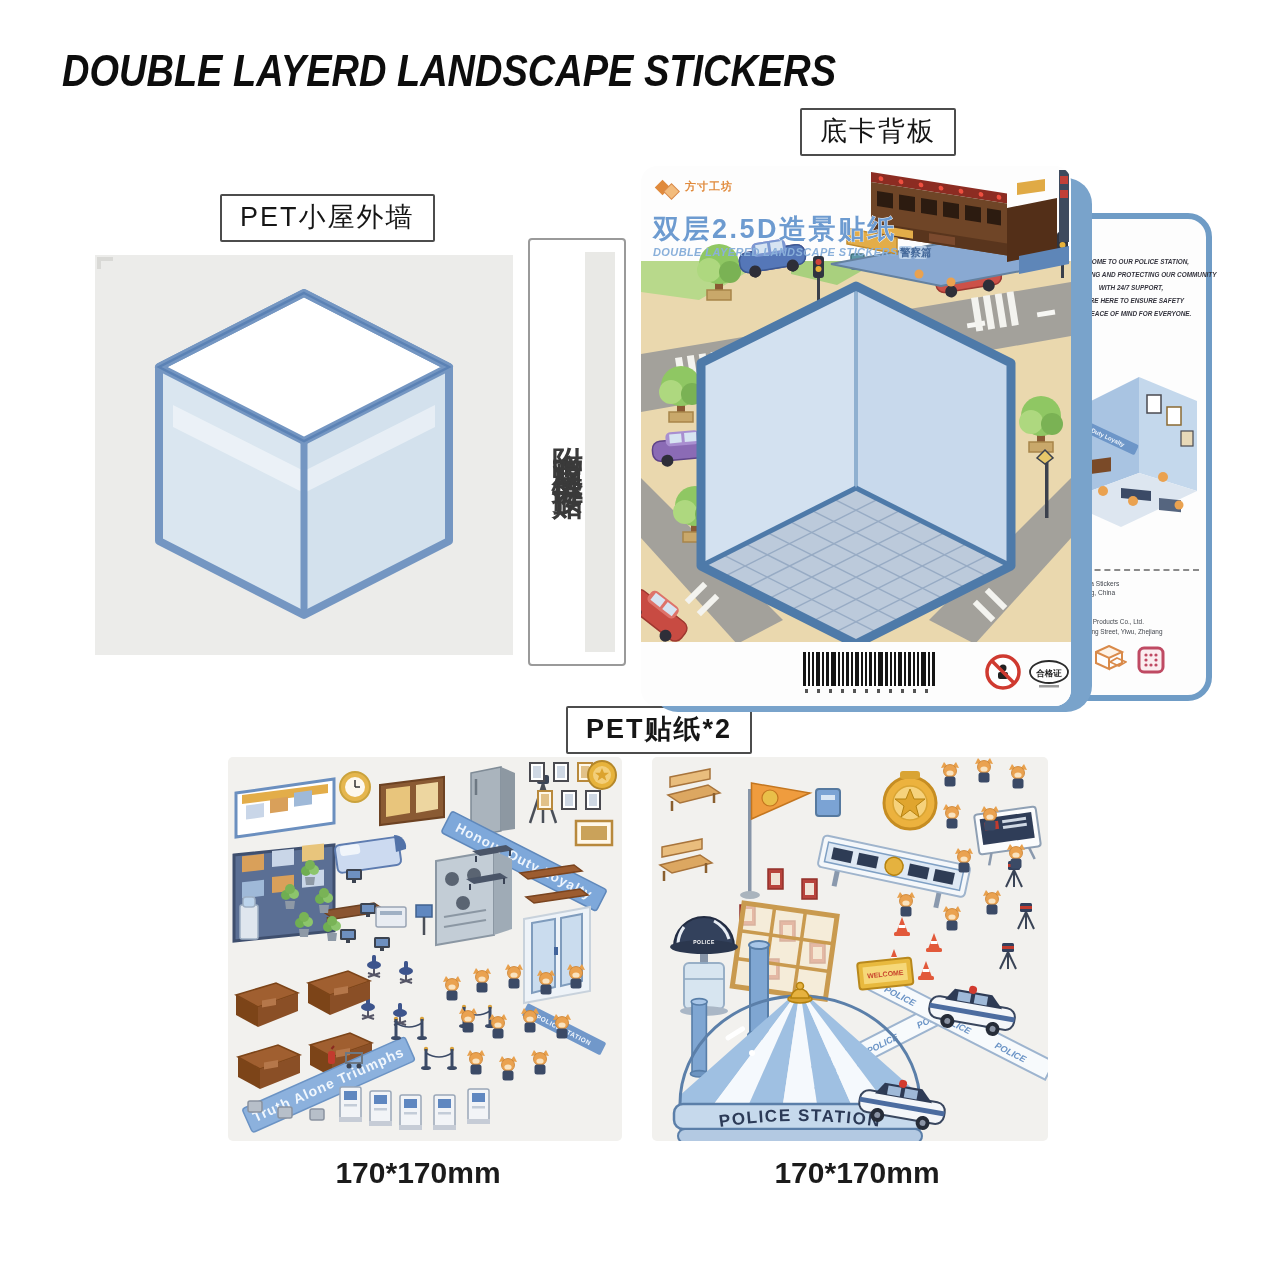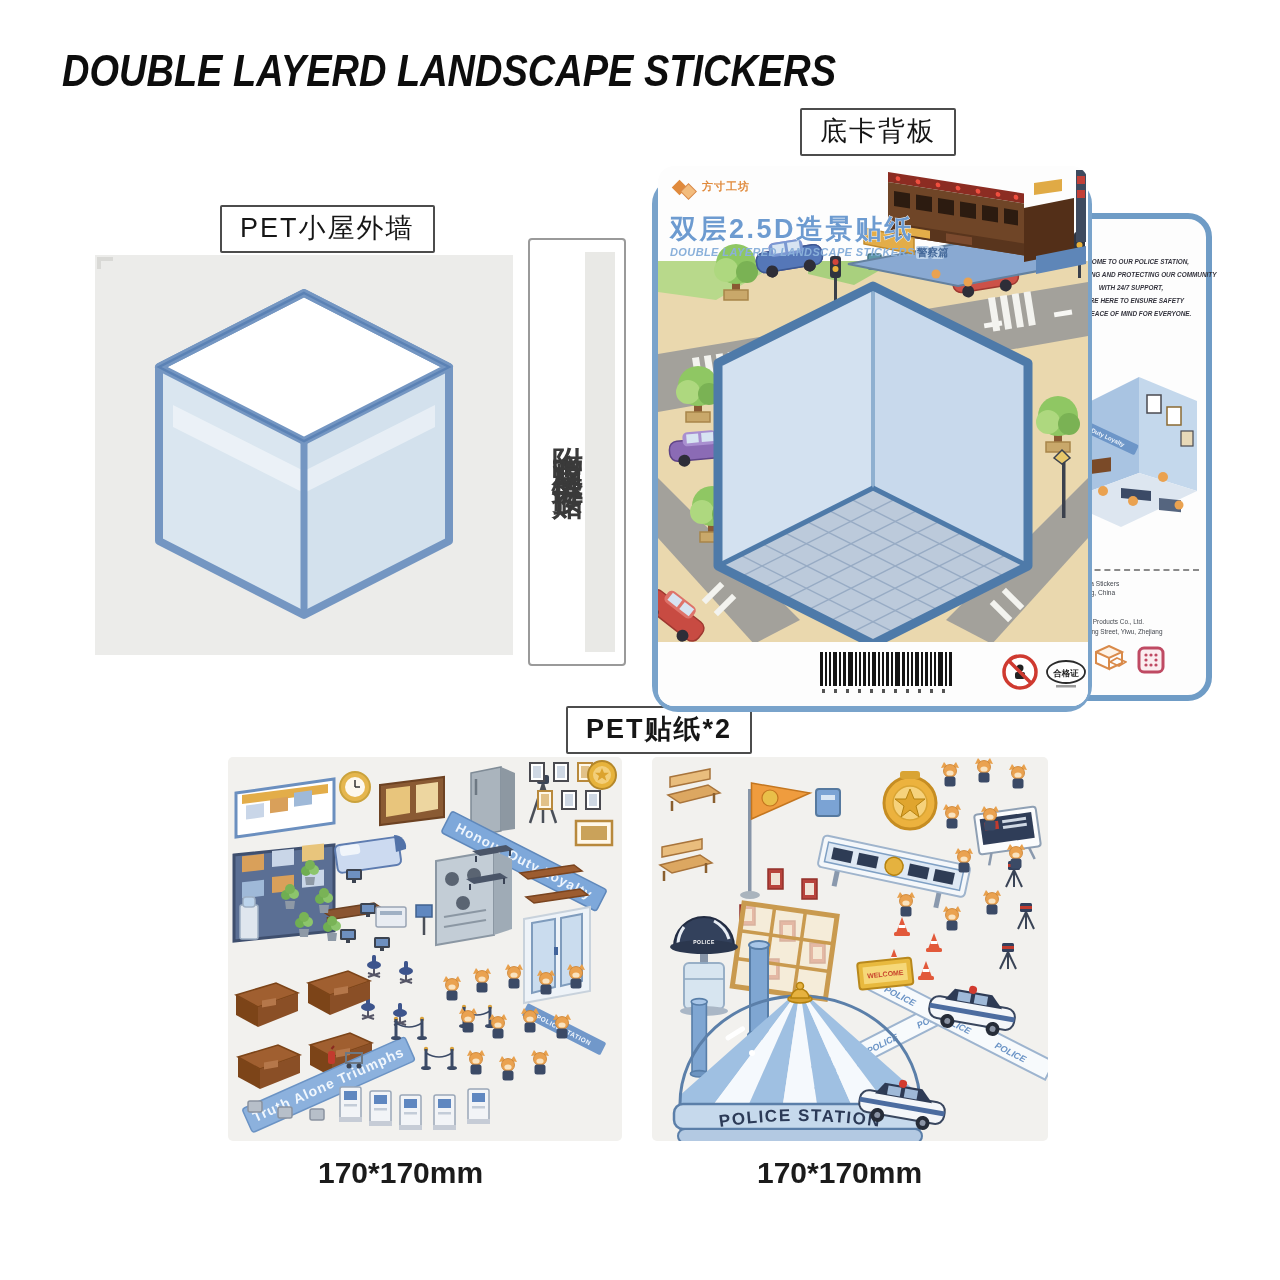--- a/index.html
+++ b/index.html
@@ -11,46 +11,46 @@
   .label-box{position:absolute;background:#ffffff;border:2px solid #4c4c4c;border-radius:2px;
       font-size:27px;padding:3px 18px 5px;color:#161616;letter-spacing:2px;white-space:nowrap;}
   .gray-panel{position:absolute;left:95px;top:255px;width:418px;height:400px;background:#ececea;}
   .v-strip{position:absolute;left:528px;top:238px;width:94px;height:424px;background:#ffffff;
       border:2px solid #9a9a9a;border-radius:4px;}
   .v-strip .inner{position:absolute;right:9px;top:12px;bottom:12px;width:30px;background:#e9e9e6;}
   .v-strip .vtext{position:absolute;left:16px;top:182px;writing-mode:vertical-rl;text-orientation:upright;
       font-size:31px;font-weight:bold;color:#3a3a3a;letter-spacing:7px;}
   .card-backing{position:absolute;left:652px;top:178px;width:440px;height:534px;border-radius:26px;
       background:#79a3cb;}
-  .main-card{position:absolute;left:658px;top:166px;width:374px;height:540px;}
+  .main-card{position:absolute;left:641px;top:166px;width:374px;height:540px;}
   .instr-card{position:absolute;left:975px;top:213px;width:237px;height:488px;background:#fdfdfd;
       border:6px solid #6f9cc6;border-radius:24px;box-sizing:border-box;}
   .instr-inner{position:absolute;left:0;top:0;right:0;bottom:0;}
   .welcome{position:absolute;left:80px;top:36px;width:140px;text-align:center;font-size:6.4px;
       font-style:italic;font-weight:bold;color:#33333d;line-height:13px;white-space:nowrap;}
   .dash-sep{position:absolute;left:84px;top:350px;width:134px;border-top:2px dashed #8a8a8a;}
   .info-block1{position:absolute;left:88px;top:360px;font-size:6.6px;color:#44484f;line-height:9px;}
   .info-block2{position:absolute;left:88px;top:398px;font-size:6.4px;color:#44484f;line-height:9.5px;}
   .instr-icons{position:absolute;left:60px;top:426px;display:flex;gap:10px;align-items:center;}
   .cert-oval{width:40px;height:20px;border:2px solid #333;border-radius:50%;display:flex;
       align-items:center;justify-content:center;font-size:8px;font-weight:bold;color:#222;background:#fff;}
   .sheet{position:absolute;top:757px;background:#f2f1ee;border-radius:5px;}
-  .size-label{position:absolute;top:1156px;width:200px;font-size:30px;
+  .size-label{position:absolute;top:1156px;width:200px;text-align:center;font-size:30px;
       font-weight:bold;color:#1b1b1b;letter-spacing:0px;}
   svg text{font-family:"Liberation Sans",sans-serif;}
 </style>
 </head>
 <body>
 
 <div class="main-title">DOUBLE LAYERD LANDSCAPE STICKERS</div>
 
 <div class="label-box" style="left:800px;top:108px;">
   <span>底卡背板</span>
 </div>
-<div class="label-box" style="left:220px;top:205px;">
+<div class="label-box" style="left:220px;top:194px;">
   <span>PET小屋外墙</span>
 </div>
 <div class="label-box" style="left:566px;top:706px;font-weight:bold;">
   <span>PET贴纸*2</span>
 </div>
 
 <div class="gray-panel">
   <svg width="418" height="400" viewBox="0 0 418 400">
     <path d="M2,2 h16 v4 h-12 v8 h-4 Z" fill="#d9d9d6"></path>
     <g>

